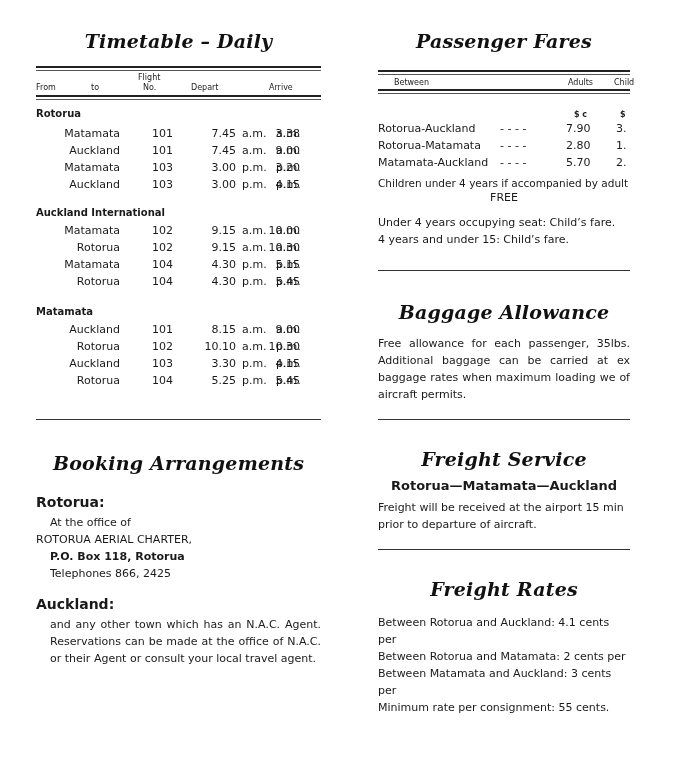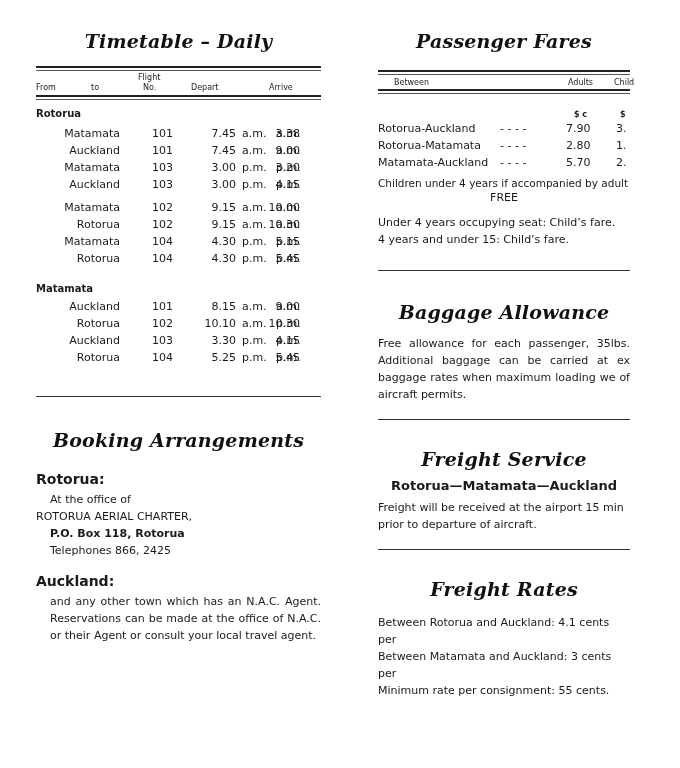--- a/index.html
+++ b/index.html
@@ -74,20 +74,21 @@
       </div>
     <div class="row">
         <span style="left:0;width:84px;text-align:right">Auckland</span>
         <span class="t-no">103</span>
         <span class="t-dep">3.00</span>
         <span class="t-dam">p.m.</span>
         <span class="t-arr">4.15</span>
         <span class="t-aam">p.m.</span>
       </div>
 
+    <div class="grp" style="margin-top:12px;">Auckland International</div>
     <div style="height:6px"></div>
     <div class="row">
         <span style="left:0;width:84px;text-align:right">Matamata</span>
         <span class="t-no">102</span>
         <span class="t-dep">9.15</span>
         <span class="t-dam">a.m.</span>
         <span class="t-arr">10.00</span>
         <span class="t-aam">a.m.</span>
       </div>
     <div class="row">
@@ -204,15 +205,16 @@
   <div class="txt" style="margin-top:12px;text-align:justify;">Free allowance for each passenger, 35lbs. Additional baggage can be carried at ex baggage rates when maximum loading we of aircraft permits.</div>
   <div class="thin" style="margin-top:16px;"></div>
 
   <div class="title" style="margin-top:28px;">Freight Service</div>
   <div class="sub" style="margin-top:8px;text-align:center;font-size:13px;">Rotorua—Matamata—Auckland</div>
   <div class="txt" style="margin-top:6px;">Freight will be received at the airport 15 min prior to departure of aircraft.</div>
   <div class="thin" style="margin-top:16px;"></div>
 
   <div class="title" style="margin-top:28px;">Freight Rates</div>
   <div class="txt" style="margin-top:14px;">Between Rotorua and Auckland: 4.1 cents per</div>
+  <div class="txt">Between Rotorua and Matamata: 2 cents per</div>
   <div class="txt">Between Matamata and Auckland: 3 cents per</div>
   <div class="txt">Minimum rate per consignment: 55 cents.</div>
 </div>
 
 </body></html>

